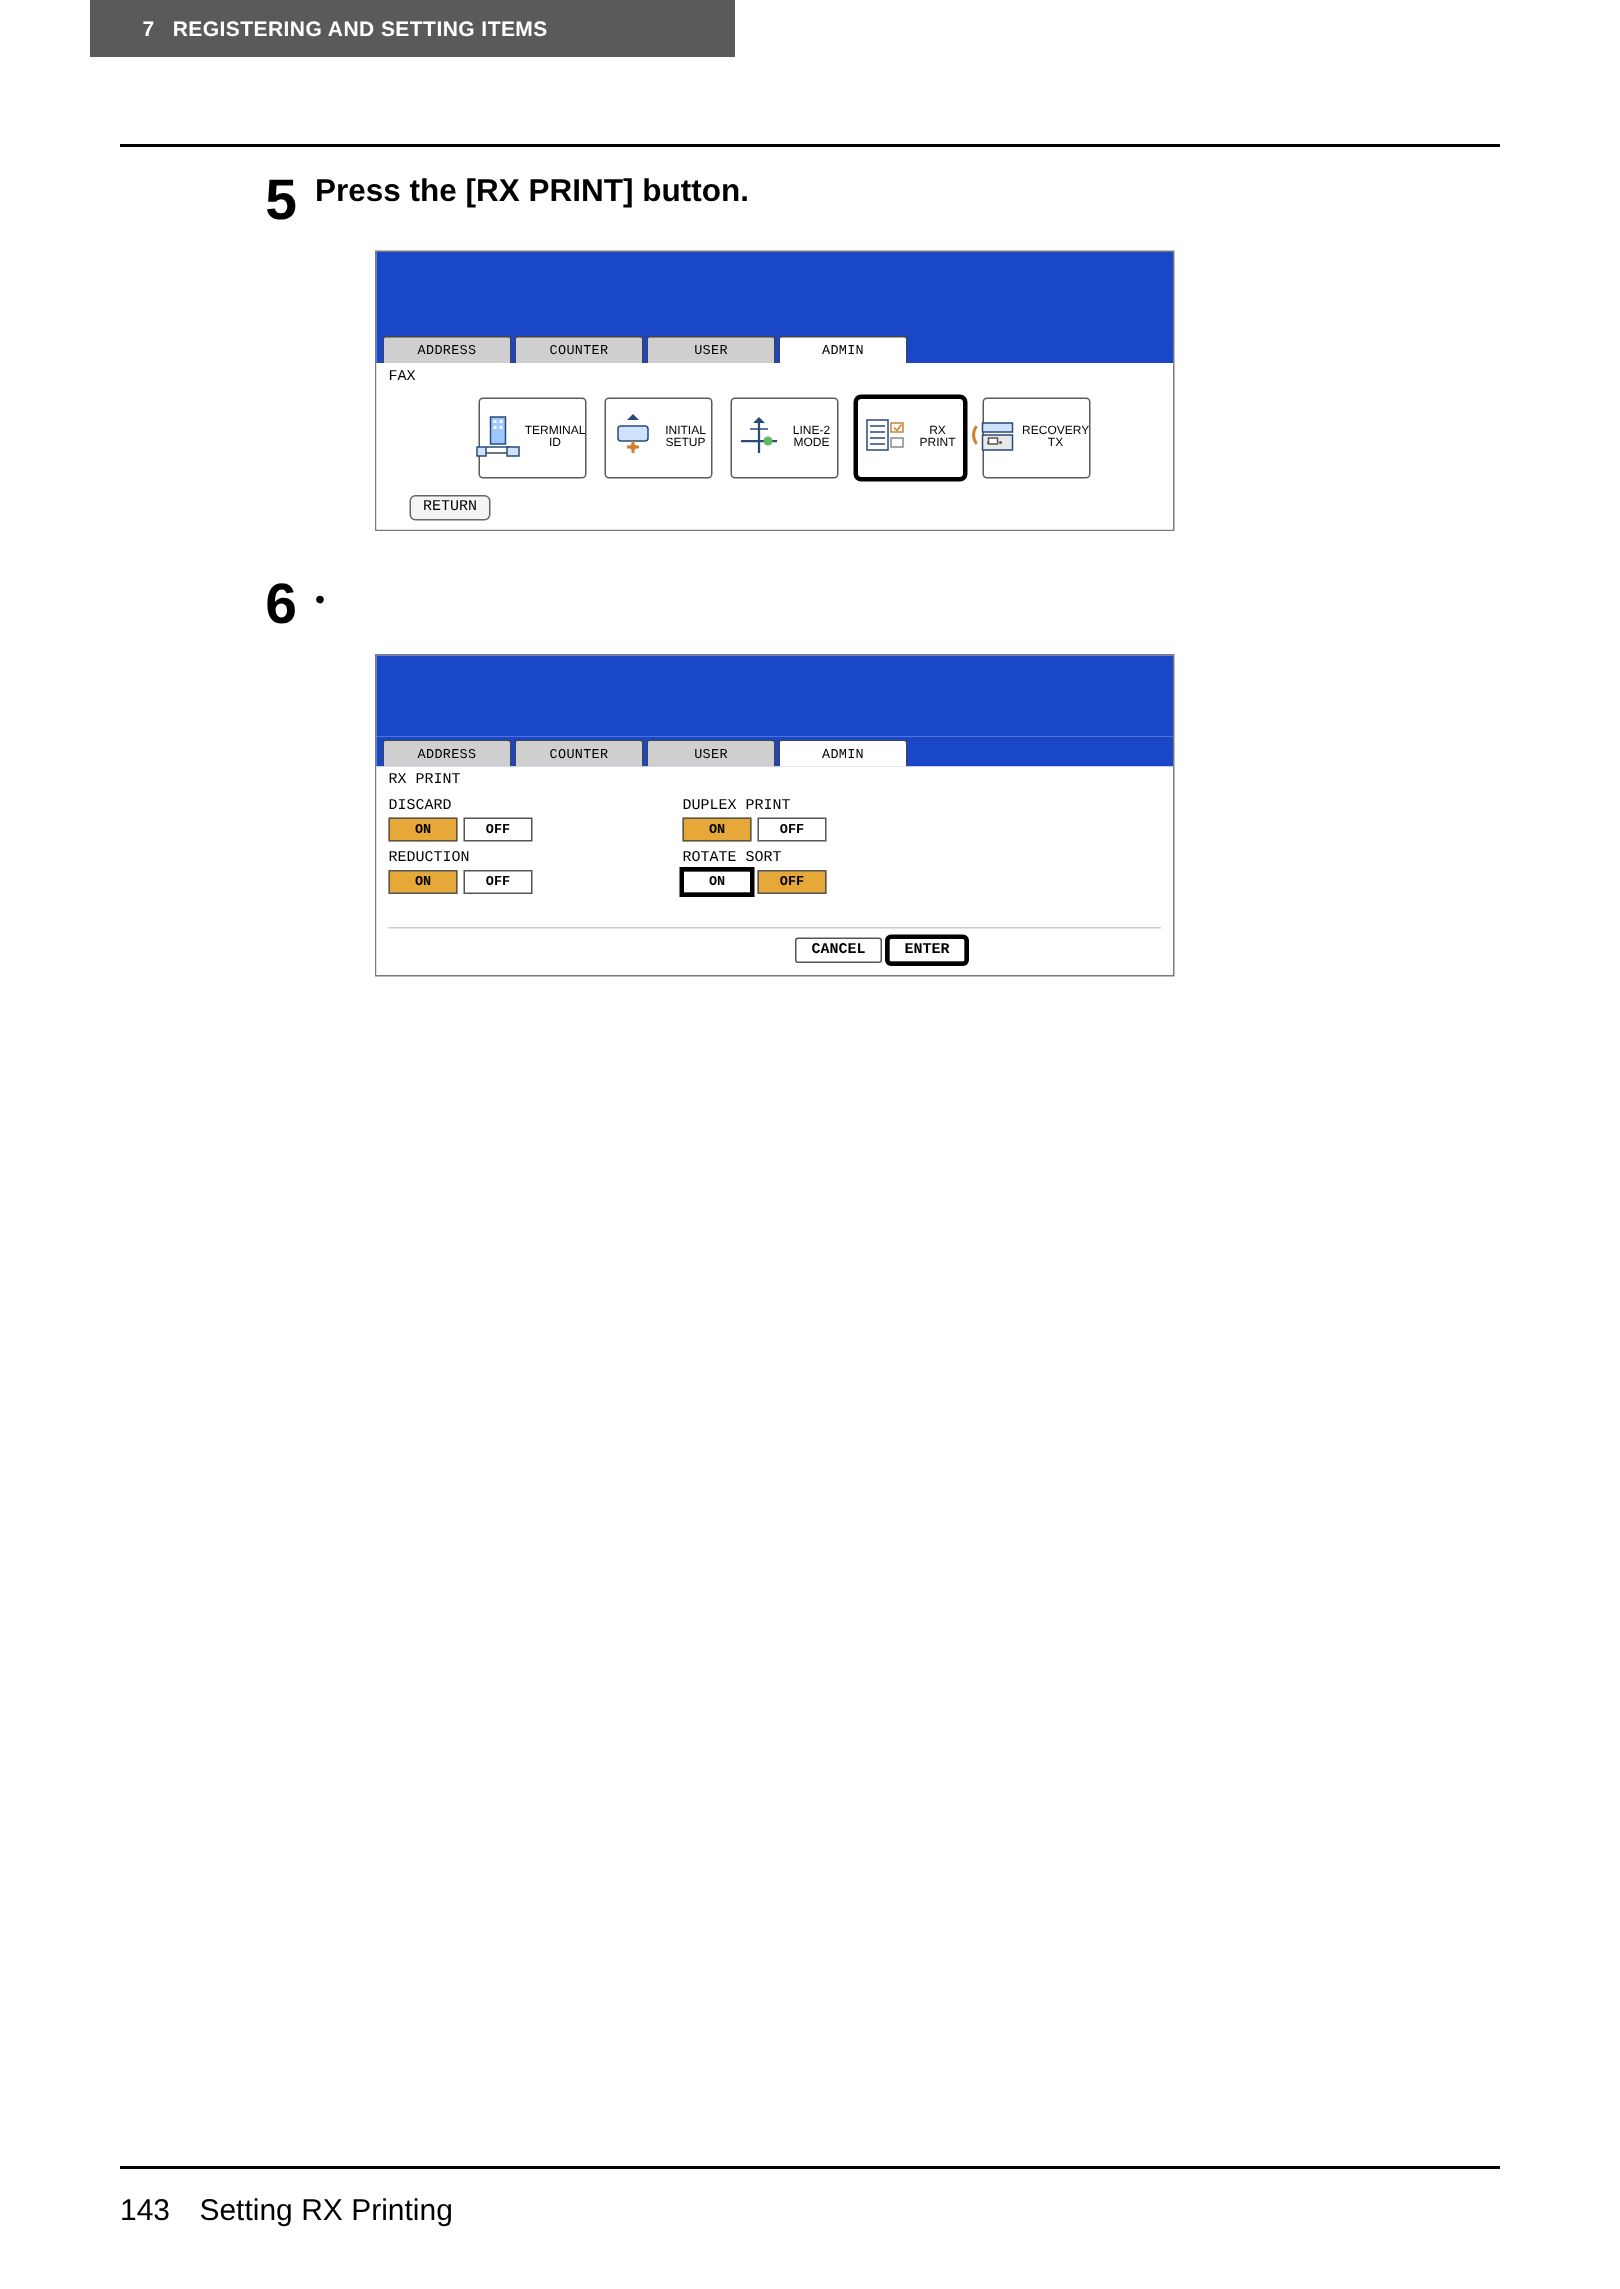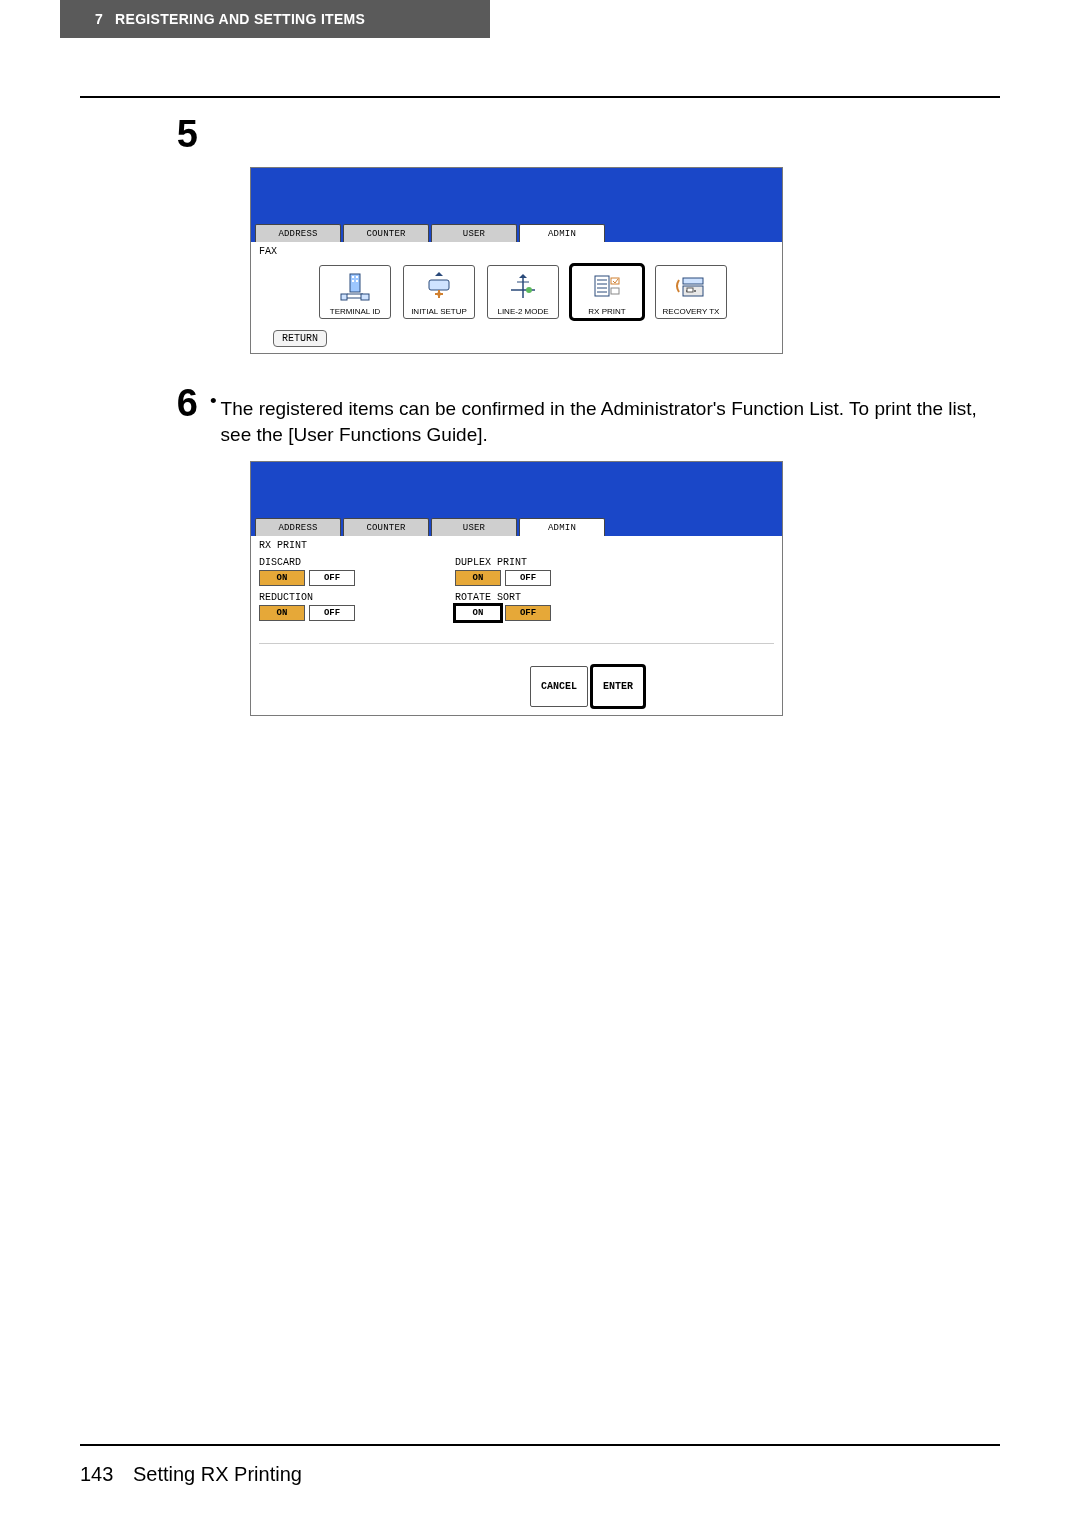--- a/index.html
+++ b/index.html
@@ -15,37 +15,37 @@
   .bullet-row { display: flex; margin-top: 6px; }
   .bullet-dot { width: 14px; font-size: 19px; }
   .screen { margin: 14px 0 30px 170px; width: 533px; border: 1px solid #7a7a7a; background: #fff; }
   .screen-bluebar { height: 54px; background: #1a47c8; }
   .tabs { display: flex; background: #1a47c8; padding: 0 0 0 4px; gap: 2px; height: 20px; align-items: flex-end; }
   .tab { flex: 0 0 86px; height: 18px; font-size: 9px; font-weight: normal; text-align: center; line-height: 18px; border: 1px solid #444; border-bottom: none; border-radius: 2px 2px 0 0; background: #cfcfcf; font-family: "Courier New", monospace; letter-spacing: 0.2px; }
   .tab.active { background: #fff; }
   .screen-body { background: #fff; padding: 4px 8px 8px 8px; min-height: 90px; position: relative; }
   .crumb { font-size: 10px; font-family: "Courier New", monospace; margin-bottom: 6px; }
   .icon-row { display: flex; gap: 12px; margin-top: 8px; margin-left: 60px; }
-  .icon-btn { width: 72px; height: 54px; border: 1px solid #5a5a5a; border-radius: 3px; display: flex; flex-direction: column; align-items: center; justify-content: flex-end; padding-bottom: 2px; background: #fff; }
+  .icon-btn { width: 72px; height: 54px; border: 1px solid #5a5a5a; border-radius: 3px; display: flex; flex-direction: row; align-items: center; justify-content: flex-end; padding-bottom: 2px; background: #fff; }
   .icon-btn.highlight { outline: 3px solid #000; outline-offset: -1px; }
   .icon-glyph { flex: 1; display: flex; align-items: center; justify-content: center; }
   .icon-label { font-size: 8px; font-family: Arial, sans-serif; text-align: center; line-height: 1; }
   .return-btn { position: absolute; bottom: 6px; left: 22px; border: 1px solid #666; border-radius: 4px; padding: 2px 8px; font-size: 10px; font-family: "Courier New", monospace; background: #f4f4f4; }
 
   
   .settings-grid { display: flex; gap: 100px; margin-top: 2px; }
   .setting-col { }
   .setting-block { margin-bottom: 6px; }
   .setting-label { font-size: 10px; font-family: Liberation Mono, monospace; margin-bottom: 2px; }
   .toggle-row { display: flex; gap: 4px; }
   .toggle-btn { width: 46px; height: 16px; border: 1px solid #555; font-size: 9px; font-weight: bold; font-family: "Courier New", monospace; text-align: center; line-height: 14px; background: #fff; }
   .toggle-btn.on { background: #e6a838; }
   .toggle-btn.highlight { outline: 3px solid #000; outline-offset: -1px; }
   .action-row { display: flex; justify-content: flex-end; gap: 4px; margin-top: 16px; padding-right: 130px; border-top: 1px solid #ccc; padding-top: 6px; }
-  .action-btn { border: 1px solid #555; padding: 14px 10px; font-size: 10px; font-weight: bold; font-family: "Courier New", monospace; background: #fff; border-radius: 2px; margin-top: 16px; }
+  .action-btn { border: 1px solid #555; padding: 2px 10px; font-size: 10px; font-weight: bold; font-family: "Courier New", monospace; background: #fff; border-radius: 2px; }
   .action-btn.highlight { outline: 3px solid #000; outline-offset: -1px; }
 
   .rule-bottom { position: absolute; left: 80px; right: 80px; bottom: 80px; height: 2px; background: #000; }
   .footer { position: absolute; left: 80px; bottom: 40px; font-size: 20px; }
   .footer .pnum { display: inline-block; margin-right: 14px; }
 </style>
 </head>
 <body>
 
 <div class="header-tab">
@@ -53,20 +53,23 @@
   <span style="width:12px;display:inline-block"></span>
   <span>REGISTERING AND SETTING ITEMS</span>
 </div>
 
 <div class="rule-top"></div>
 
 <div class="content">
 
   <div class="step">
     <div class="step-num">5</div>
+    <div class="step-body">
+      <div class="step-title">Press the [RX PRINT] button.</div>
+    </div>
   </div>
 
   <div class="screen">
     <div class="screen-bluebar"></div>
     <div class="tabs">
       <div class="tab">ADDRESS</div>
       <div class="tab">COUNTER</div>
       <div class="tab">USER</div>
       <div class="tab active">ADMIN</div>
     </div>
@@ -140,21 +143,20 @@
       <div style="height:26px"></div>
       <div class="return-btn">RETURN</div>
     </div>
   </div>
 
   <div class="step">
     <div class="step-num">6</div>
     <div class="step-body">
       <div class="bullet-row">
         <div class="bullet-dot">•</div>
-        <div class="step-sub">The registered items can be confirmed in the Administrator's Function List. To print the list, see the [User Functions Guide].</div>
       </div>
     </div>
   </div>
 
   <div class="screen">
     <div class="screen-bluebar"></div>
     <div class="tabs">
       <div class="tab">ADDRESS</div>
       <div class="tab">COUNTER</div>
       <div class="tab">USER</div>

